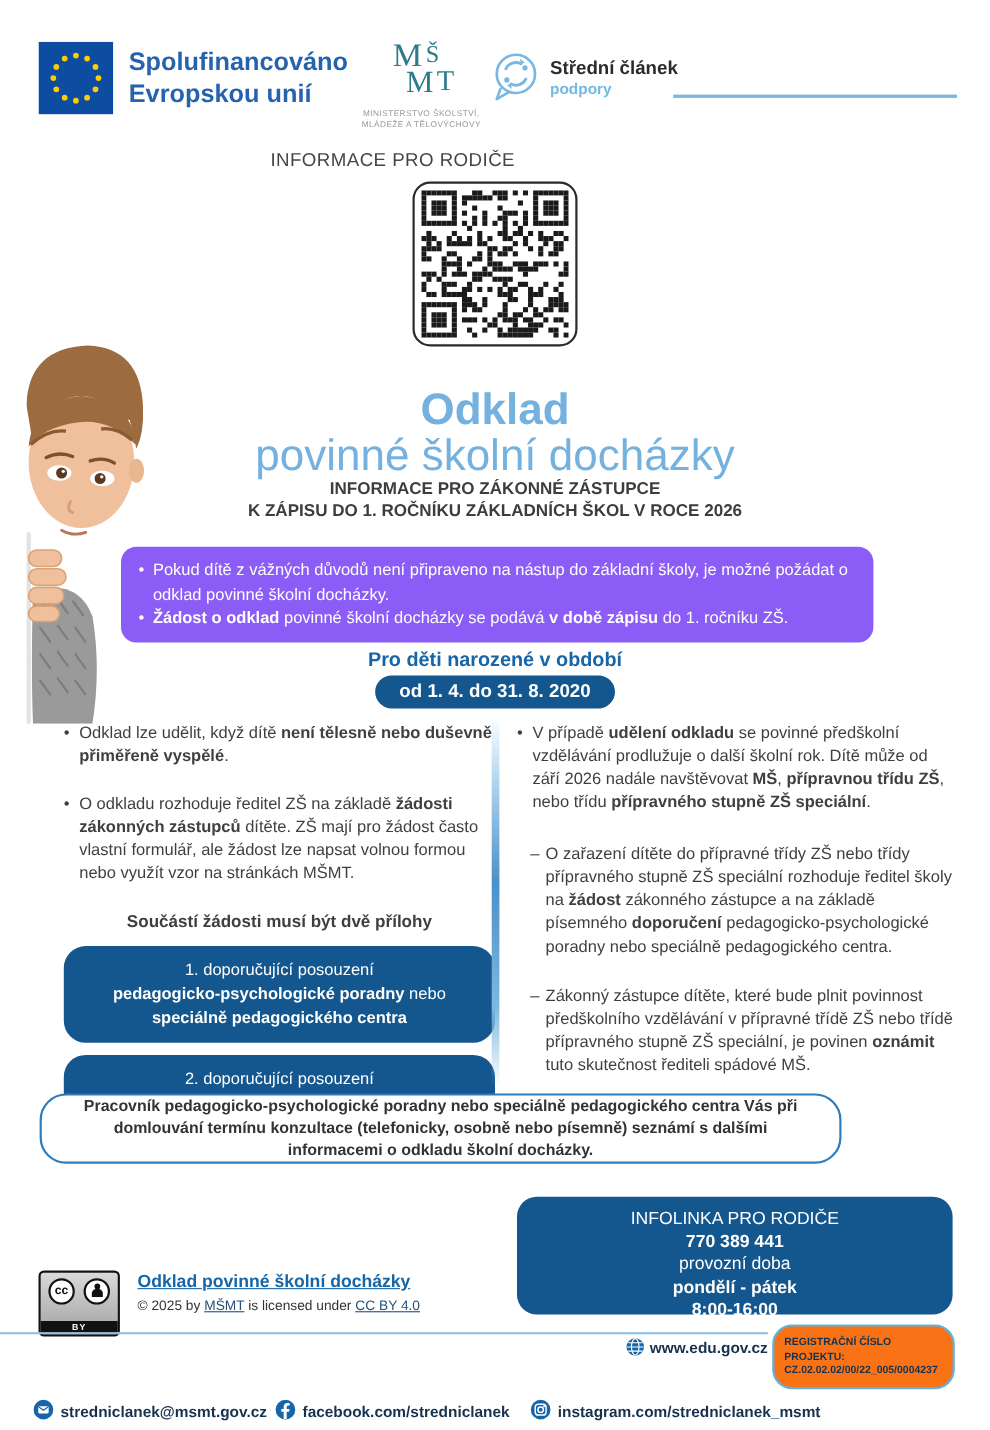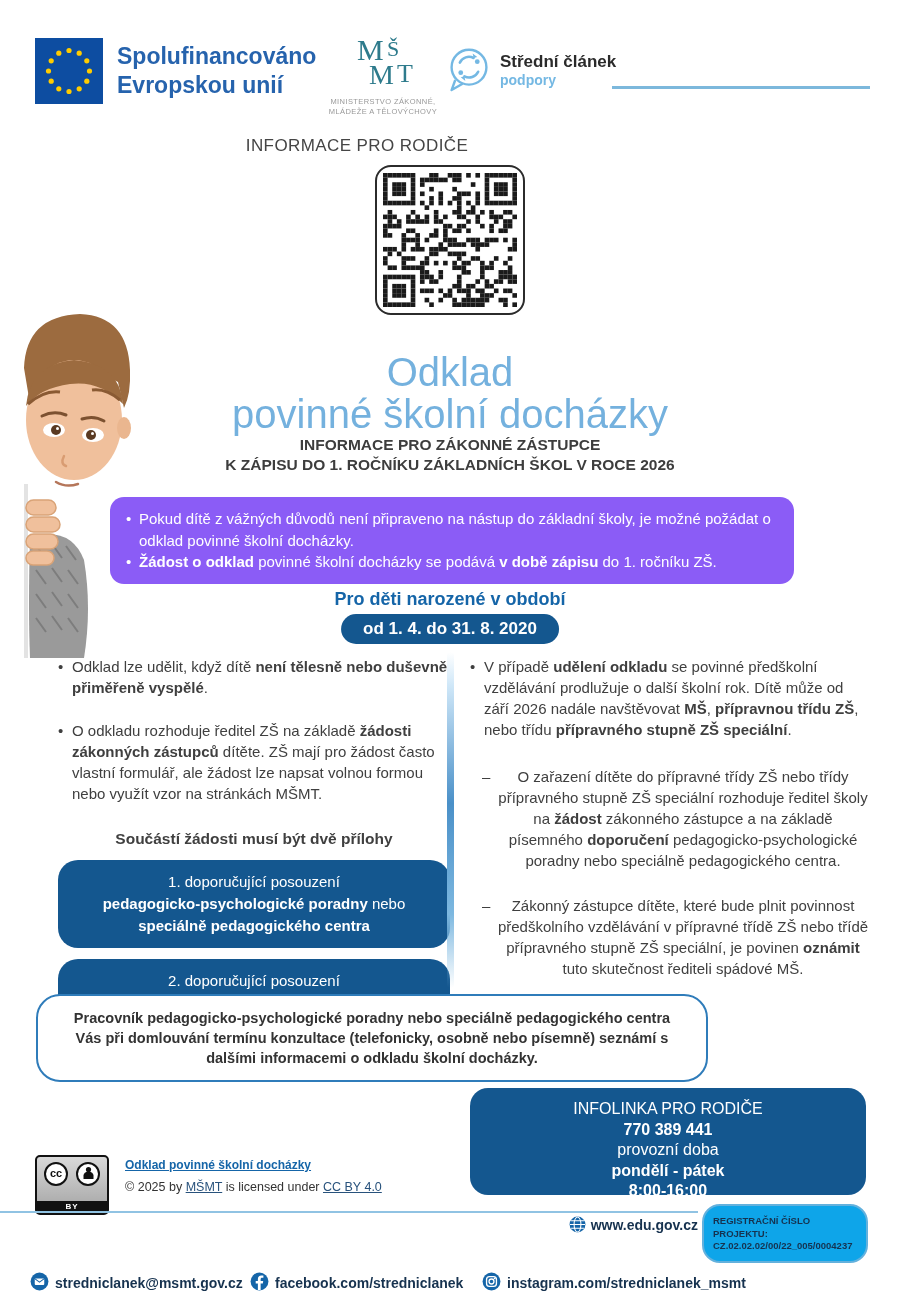--- a/index.html
+++ b/index.html
@@ -16,21 +16,21 @@
   .sc-name{font-size:17px;font-weight:bold;color:#2b2b2b;}
   .sc-sub{font-size:14px;font-weight:bold;color:#74b8e3;}
   .header-line{left:612px;top:86px;width:258px;height:3px;background:#7cb8dc;}
 
   .info-label{left:0;top:136px;width:714px;text-align:center;font-size:17px;
               font-weight:500;color:#454545;letter-spacing:.4px;}
 
   .qr-wrap{left:375px;top:165px;width:150px;height:150px;border:2px solid #2b2b2b;
            border-radius:16px;box-sizing:border-box;padding:6px;background:#fff;}
 
-  .title1{left:0;top:350px;width:900px;text-align:center;font-size:40px;color:#74b1de;font-weight:400;}
+  .title1{left:0;top:350px;width:900px;text-align:center;font-size:40px;color:#74b1de;font-weight:700;}
   .title2{left:0;top:392px;width:900px;text-align:center;font-size:40px;color:#74b1de;font-weight:500;}
   .sub1{left:0;top:436px;width:900px;text-align:center;font-size:15.5px;font-weight:600;color:#3d3d3d;}
   .sub2{left:0;top:456px;width:900px;text-align:center;font-size:15.5px;font-weight:600;color:#3d3d3d;}
 
   .child{left:0;top:308px;width:160px;height:350px;}
 
   .ibox{left:110px;top:497px;width:684px;box-sizing:border-box;background:#8b5cf6;
         border-radius:14px;padding:11px 18px 11px 16px;color:#fff;font-size:15px;line-height:21.5px;}
   .ibox p{position:relative;padding-left:13px;margin:0;}
   .ibox p::before{content:"•";position:absolute;left:0;}
@@ -38,50 +38,50 @@
   .period-label{left:0;top:589px;width:900px;text-align:center;font-size:18px;font-weight:bold;color:#1565a8;}
   .period-pill{left:50%;top:614px;transform:translateX(-50%);background:#14578f;color:#fff;
                font-weight:bold;font-size:17px;padding:5px 22px;border-radius:18px;white-space:nowrap;}
 
   .col-left{left:58px;top:656px;width:392px;font-size:15px;line-height:21px;}
   .col-right{left:470px;top:656px;width:400px;font-size:15px;line-height:21px;}
   .divider{left:447px;top:652px;width:7px;height:336px;border-radius:4px;
            background:linear-gradient(to bottom,rgba(207,231,248,0) 0%,#cfe7f8 10%,#4a90c8 45%,#7db8e0 78%,rgba(207,231,248,0) 100%);}
   .bullet{position:relative;padding-left:14px;margin:0 0 22px 0;}
   .bullet::before{content:"•";position:absolute;left:0;}
-  .dash{position:relative;padding-left:14px;margin:0 0 24px 12px;text-align:center;}
+  .dash{position:relative;padding-left:14px;margin:0 0 24px 12px;}
   .dash::before{content:"–";position:absolute;left:0;}
   .att-heading{text-align:center;font-weight:bold;font-size:15.5px;margin:2px 0 11px 0;}
   .att-box{background:#14578f;border-radius:20px;color:#fff;text-align:center;
            padding:11px 24px;font-size:15px;line-height:22px;margin-bottom:11px;}
 
-  .consult{left:36px;top:994px;width:672px;box-sizing:border-box;border:2px solid #2f7cba;
-           border-radius:24px;padding:12px 34px;text-align:center;font-weight:bold;
+  .consult{left:36px;top:994px;width:729px;box-sizing:border-box;border:2px solid #2f7cba;
+           border-radius:24px;padding:0 34px;text-align:center;font-weight:bold;
            font-size:14.5px;color:#333;line-height:20px;background:#fff;}
 
   .infoline{left:470px;top:1088px;width:396px;height:107px;box-sizing:border-box;background:#14578f;
             border-radius:18px;color:#fff;text-align:center;padding-top:11px;font-size:16px;line-height:20.5px;}
   .infoline .b{font-weight:bold;}
 
   .cc-badge{left:35px;top:1155px;width:74px;height:60px;border:2px solid #111;border-radius:5px;
             background:linear-gradient(#d9d9d9,#a3a3a3);box-sizing:border-box;}
   .cc-band{position:absolute;left:0;right:0;bottom:0;height:12px;background:#111;border-radius:0 0 3px 3px;
            color:#fff;font-size:8px;font-weight:bold;text-align:center;line-height:12px;letter-spacing:1px;}
   .cc-circ{position:absolute;top:5px;width:24px;height:24px;border:2.5px solid #111;border-radius:50%;
            background:#fff;box-sizing:border-box;text-align:center;font-weight:bold;font-size:11px;line-height:19px;color:#111;}
   .lic-text{left:125px;top:1156px;line-height:19px;}
-  .lic-link{font-size:12px;font-weight:bold;color:#1565a8;text-decoration:underline;}
+  .lic-link{font-size:16px;font-weight:bold;color:#1565a8;text-decoration:underline;}
   .lic-line{font-size:12.5px;color:#333;margin-top:3px;}
   .lic-line u{color:#28527c;}
 
   .foot-line{left:0;top:1211px;width:698px;height:2px;background:#90c3e3;}
   .website{left:560px;top:1216px;width:138px;display:flex;align-items:center;justify-content:flex-end;gap:5px;
            font-size:14px;font-weight:bold;color:#16324f;}
   .regbox{left:702px;top:1204px;width:166px;height:59px;box-sizing:border-box;border:2px solid #63b1dd;
-          border-radius:18px;padding:9px 9px;font-size:9.5px;font-weight:bold;color:#16324f;line-height:12.5px;background:#0ea5e9;}
+          border-radius:18px;padding:9px 9px;font-size:9.5px;font-weight:bold;color:#16324f;line-height:12.5px;background:#f97316;}
   .contact{top:1240px;display:flex;align-items:flex-end;gap:6px;font-size:14px;font-weight:bold;color:#16324f;margin-top:32px;}
   .c-mail{left:30px;} .c-fb{left:250px;} .c-ig{left:482px;}
 </style>
 </head>
 <body>
 
 <div class="page">
 
   <div class="abs" style="left:35px;top:38px;">
     <svg width="68" height="66" viewBox="0 0 68 66">
@@ -109,21 +109,21 @@
 
   <div class="abs msmt">
     <svg width="88" height="58" viewBox="0 0 88 58">
       <g fill="none" stroke="#2e7b8c" stroke-width="2.2" font-family="Liberation Serif, serif">
         <text x="18" y="26" font-size="30" fill="#2e7b8c" stroke="none">M</text>
         <text x="48" y="22" font-size="22" fill="#2e7b8c" stroke="none">Š</text>
         <text x="30" y="50" font-size="28" fill="#2e7b8c" stroke="none">M</text>
         <text x="58" y="48" font-size="26" fill="#2e7b8c" stroke="none">T</text>
       </g>
     </svg>
-    <div class="msmt-caption">MINISTERSTVO ZÁKONNÉ,</div>
+    <div class="msmt-caption">MINISTERSTVO ŠKOLSTVÍ,</div>
     <div class="msmt-caption">MLÁDEŽE A TĚLOVÝCHOVY</div>
   </div>
 
   <div class="abs sc">
     <svg width="44" height="46" viewBox="0 0 48 50">
       <circle cx="24" cy="23" r="19" fill="none" stroke="#74b8e3" stroke-width="2.6"></circle>
       <path d="M9,37 L5,48 L17,41" fill="none" stroke="#74b8e3" stroke-width="2.6" stroke-linejoin="round"></path>
       <g stroke="#74b8e3" stroke-width="2.8" fill="none" stroke-linecap="round">
         <path d="M14,18 A11 11 0 0 1 29,13"></path>
         <path d="M34,28 A11 11 0 0 1 19,33"></path>

